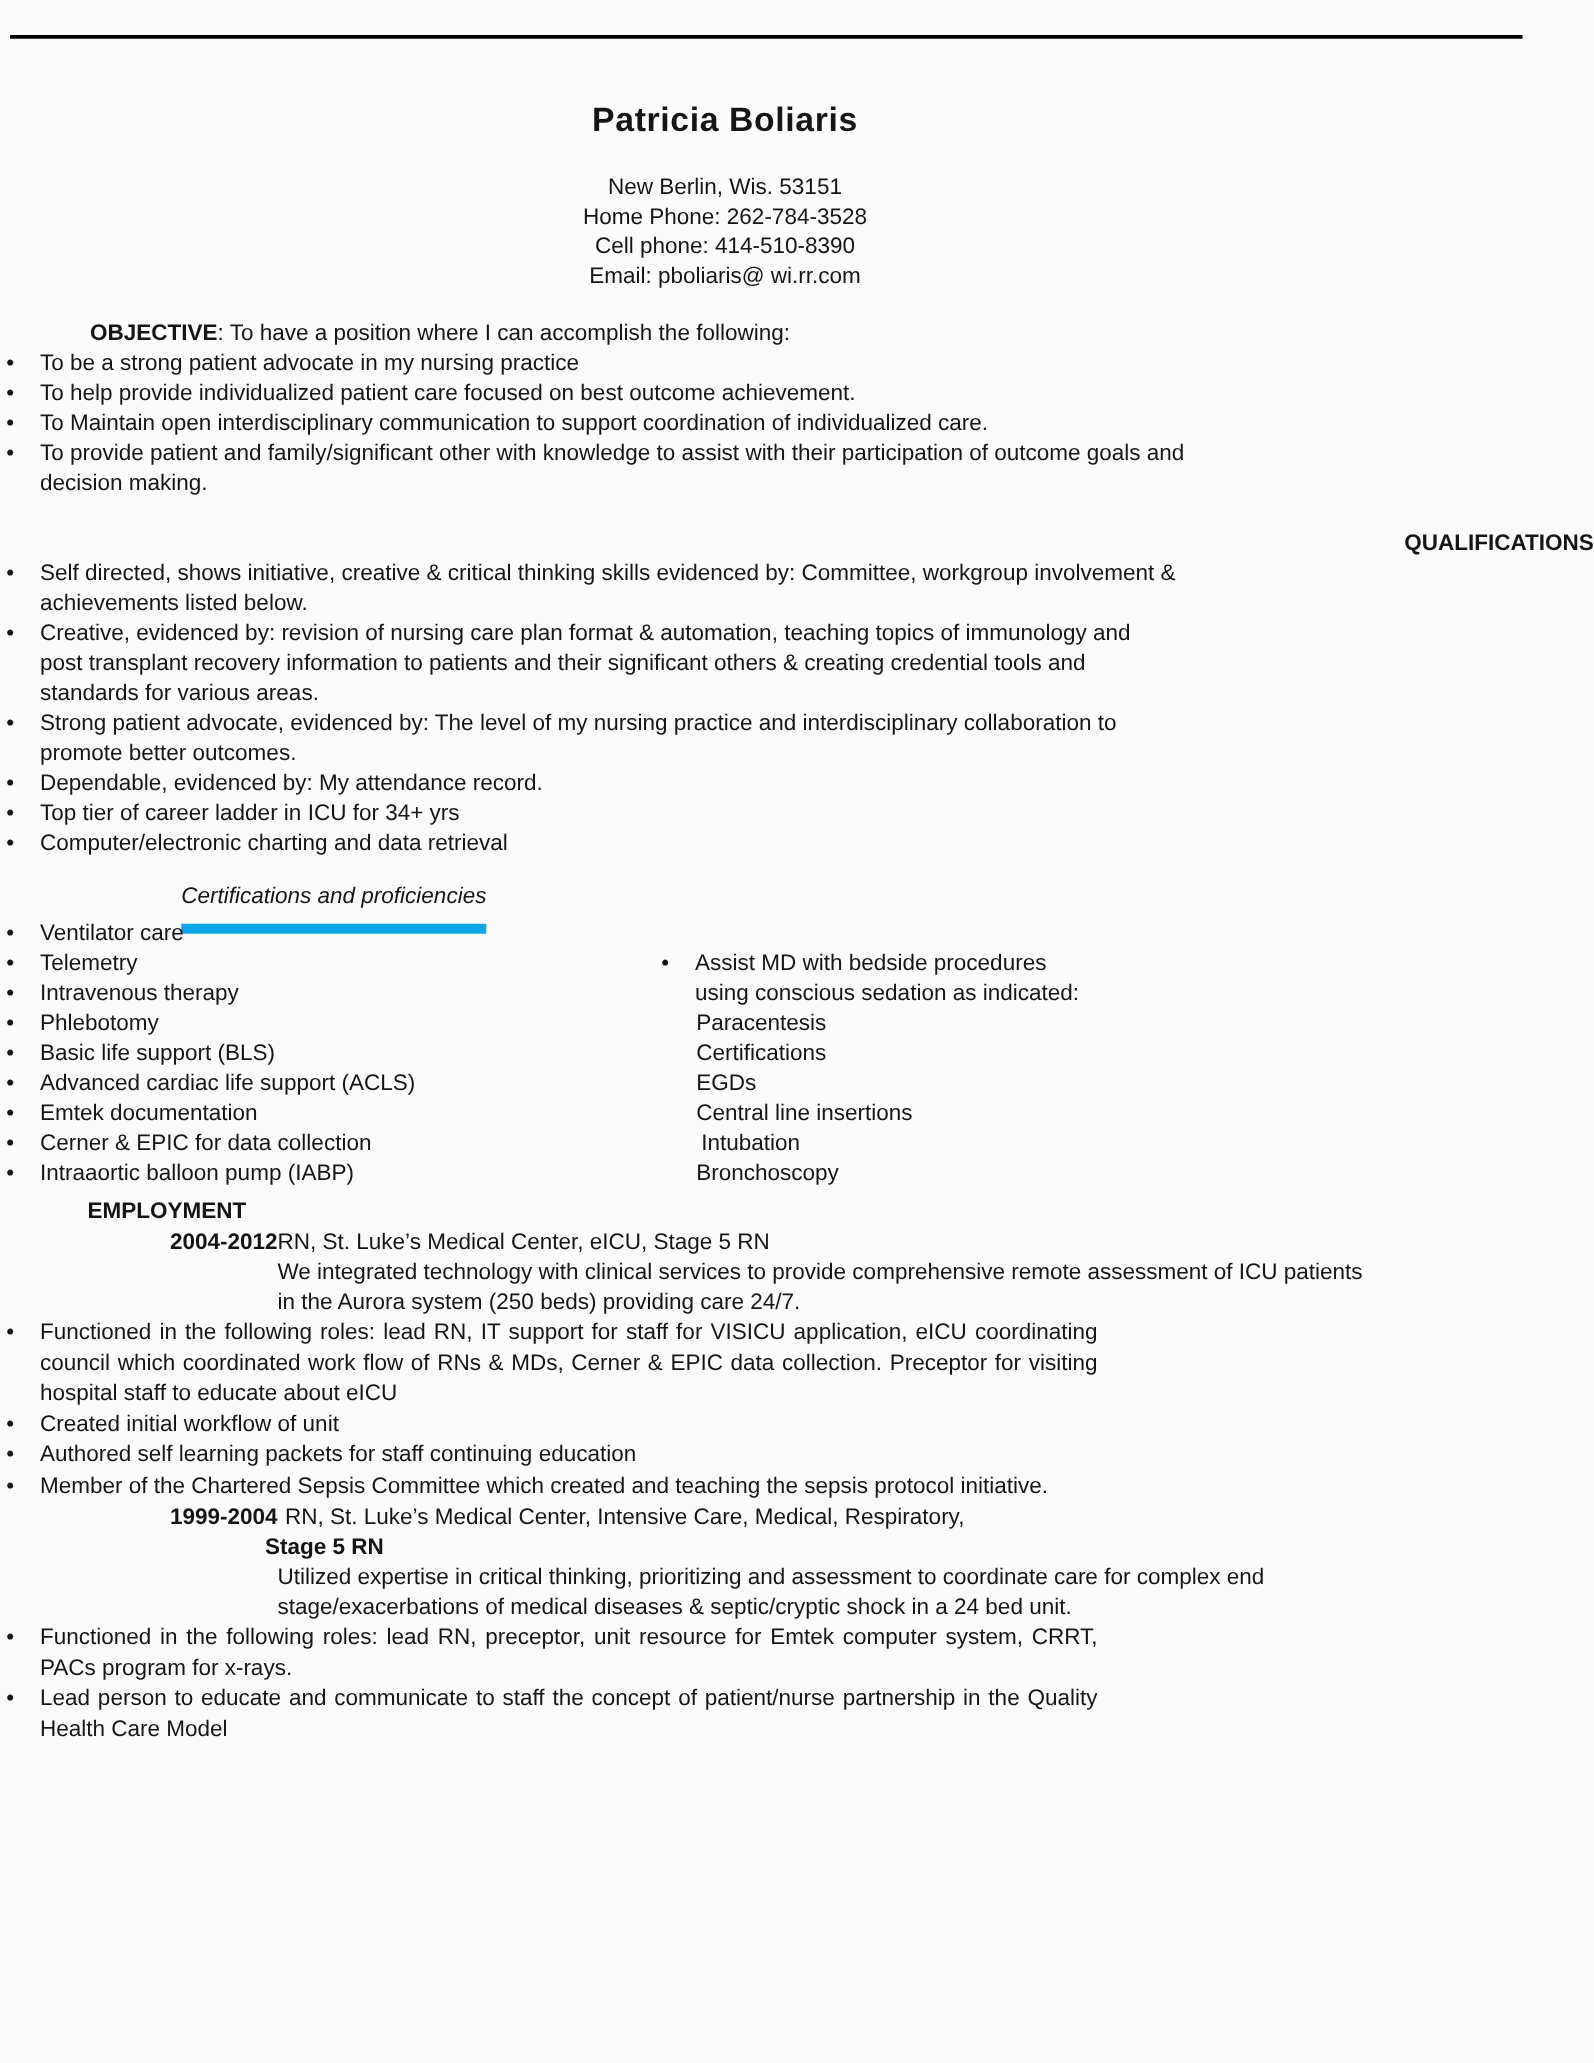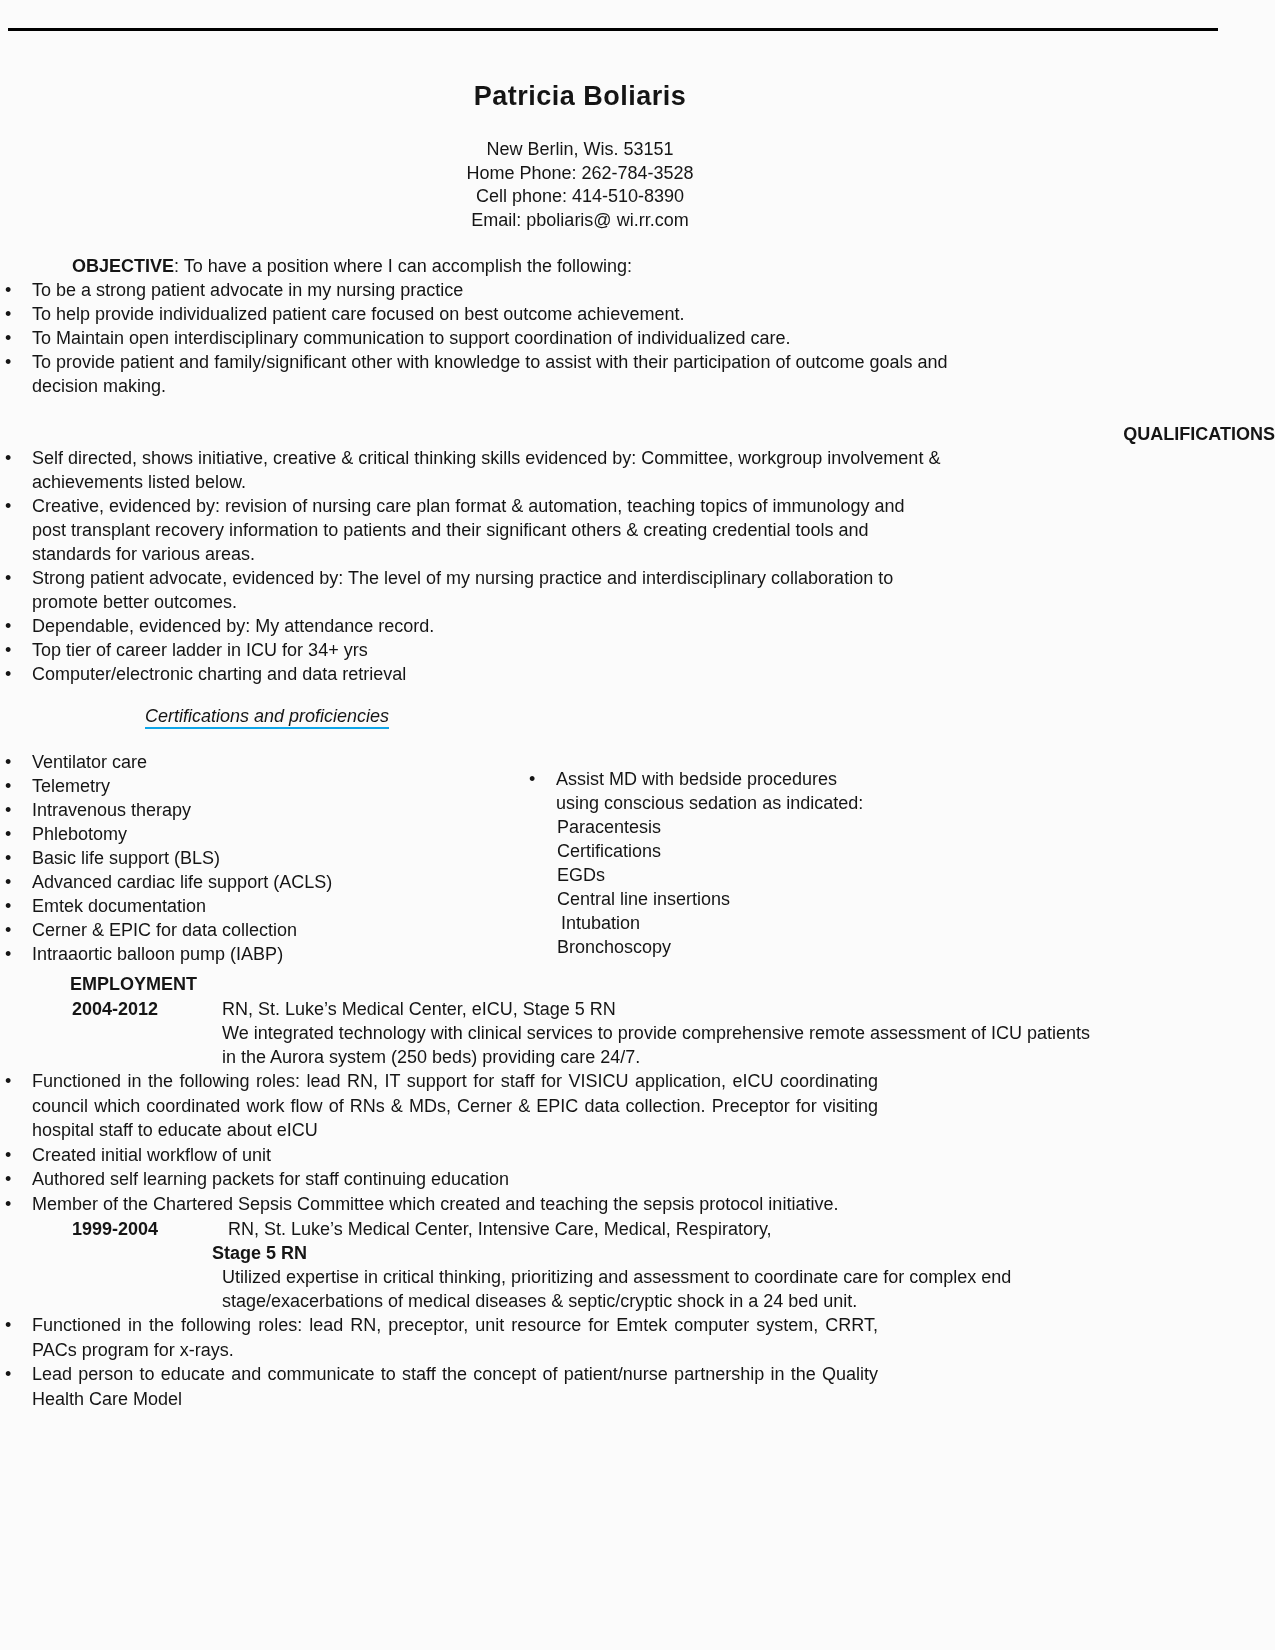--- a/index.html
+++ b/index.html
@@ -22,32 +22,32 @@
 
   ul.dotlist{list-style:none;margin:0;padding:0;}
   ul.dotlist li{position:relative;padding-left:32px;}
   ul.dotlist li::before{content:"\2022";position:absolute;left:5px;}
 
   .obj-list{margin:3px 0 0 183px;width:957px;}
   .qual-head{margin:24px 0 0 78px;text-align:right;}
   .qual-list{margin:4px 0 0 186px;width:942px;}
 
   .cert-head{margin:18px 0 0 145px;font-style:italic;}
-  .cert-head span{border-bottom:2px solid #0ea5e9;padding-bottom:1px;}
-  .cert-cols{display:flex;margin-top:22px;align-items:center;}
+  .cert-head span{border-bottom:8px solid #0ea5e9;padding-bottom:13px;}
+  .cert-cols{display:flex;margin-top:6px;align-items:flex-end;}
   .cert-left{margin-left:229px;width:345px;}
   .cert-left li{padding-left:35px;}
   .cert-right{margin-left:179px;width:345px;margin-top:9px;}
   .cert-right li{padding-left:33px;}
   .cert-right .plain{margin-left:33px;}
   .cert-right .plain.indent1{margin-left:37px;}
 
   .emp-head{margin:6px 0 0 70px;}
   .job-row{display:flex;margin-top:1px;}
-  .job-dates{margin-left:72px;width:150px;font-weight:bold;flex:none;}
+  .job-dates{margin-left:72px;width:150px;font-weight:bold;flex:none;text-align:right;}
   .job-title{font-weight:normal;}
   .job-title.shift{margin-left:6px;}
   .job-title2{margin-left:212px;font-weight:bold;}
   .job-summary{margin-left:222px;max-width:880px;}
   .job-summary.narrow{max-width:860px;}
   .job-list{margin:1px 0 0 262px;width:878px;}
   .job-list li{padding-left:33px;text-align:justify;line-height:24.5px;}
 </style>
 </head>
 <body>

